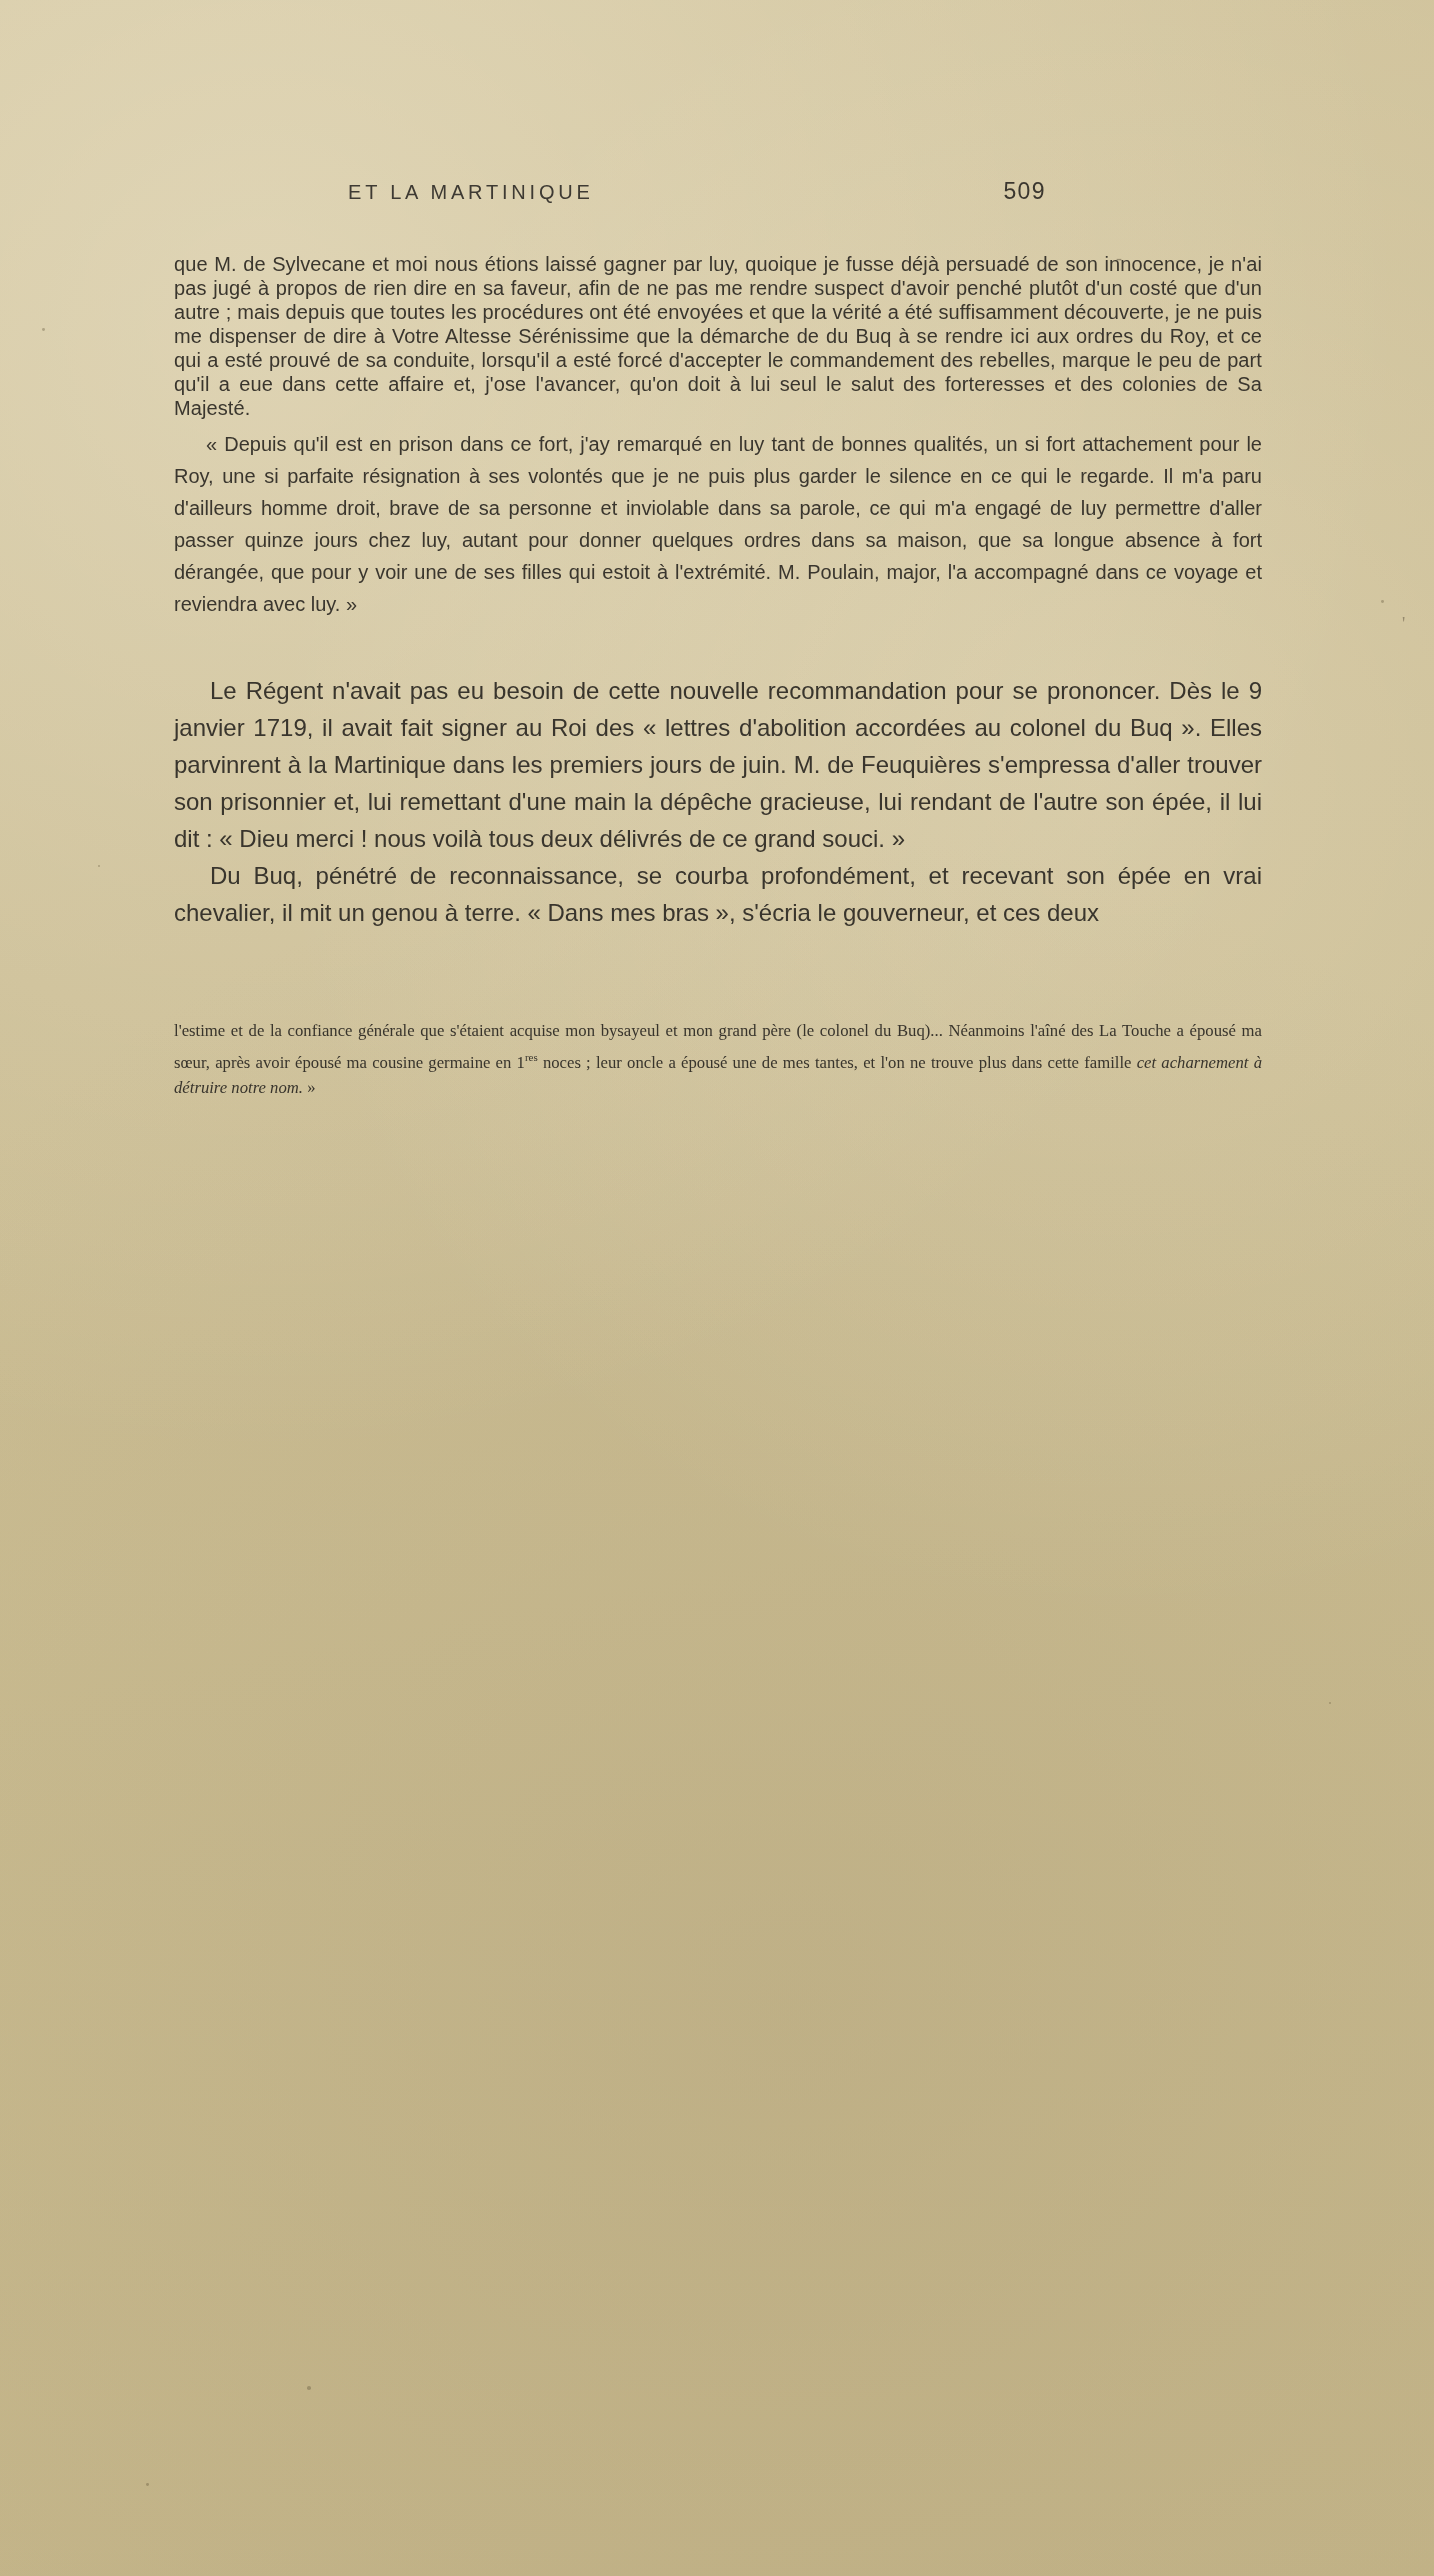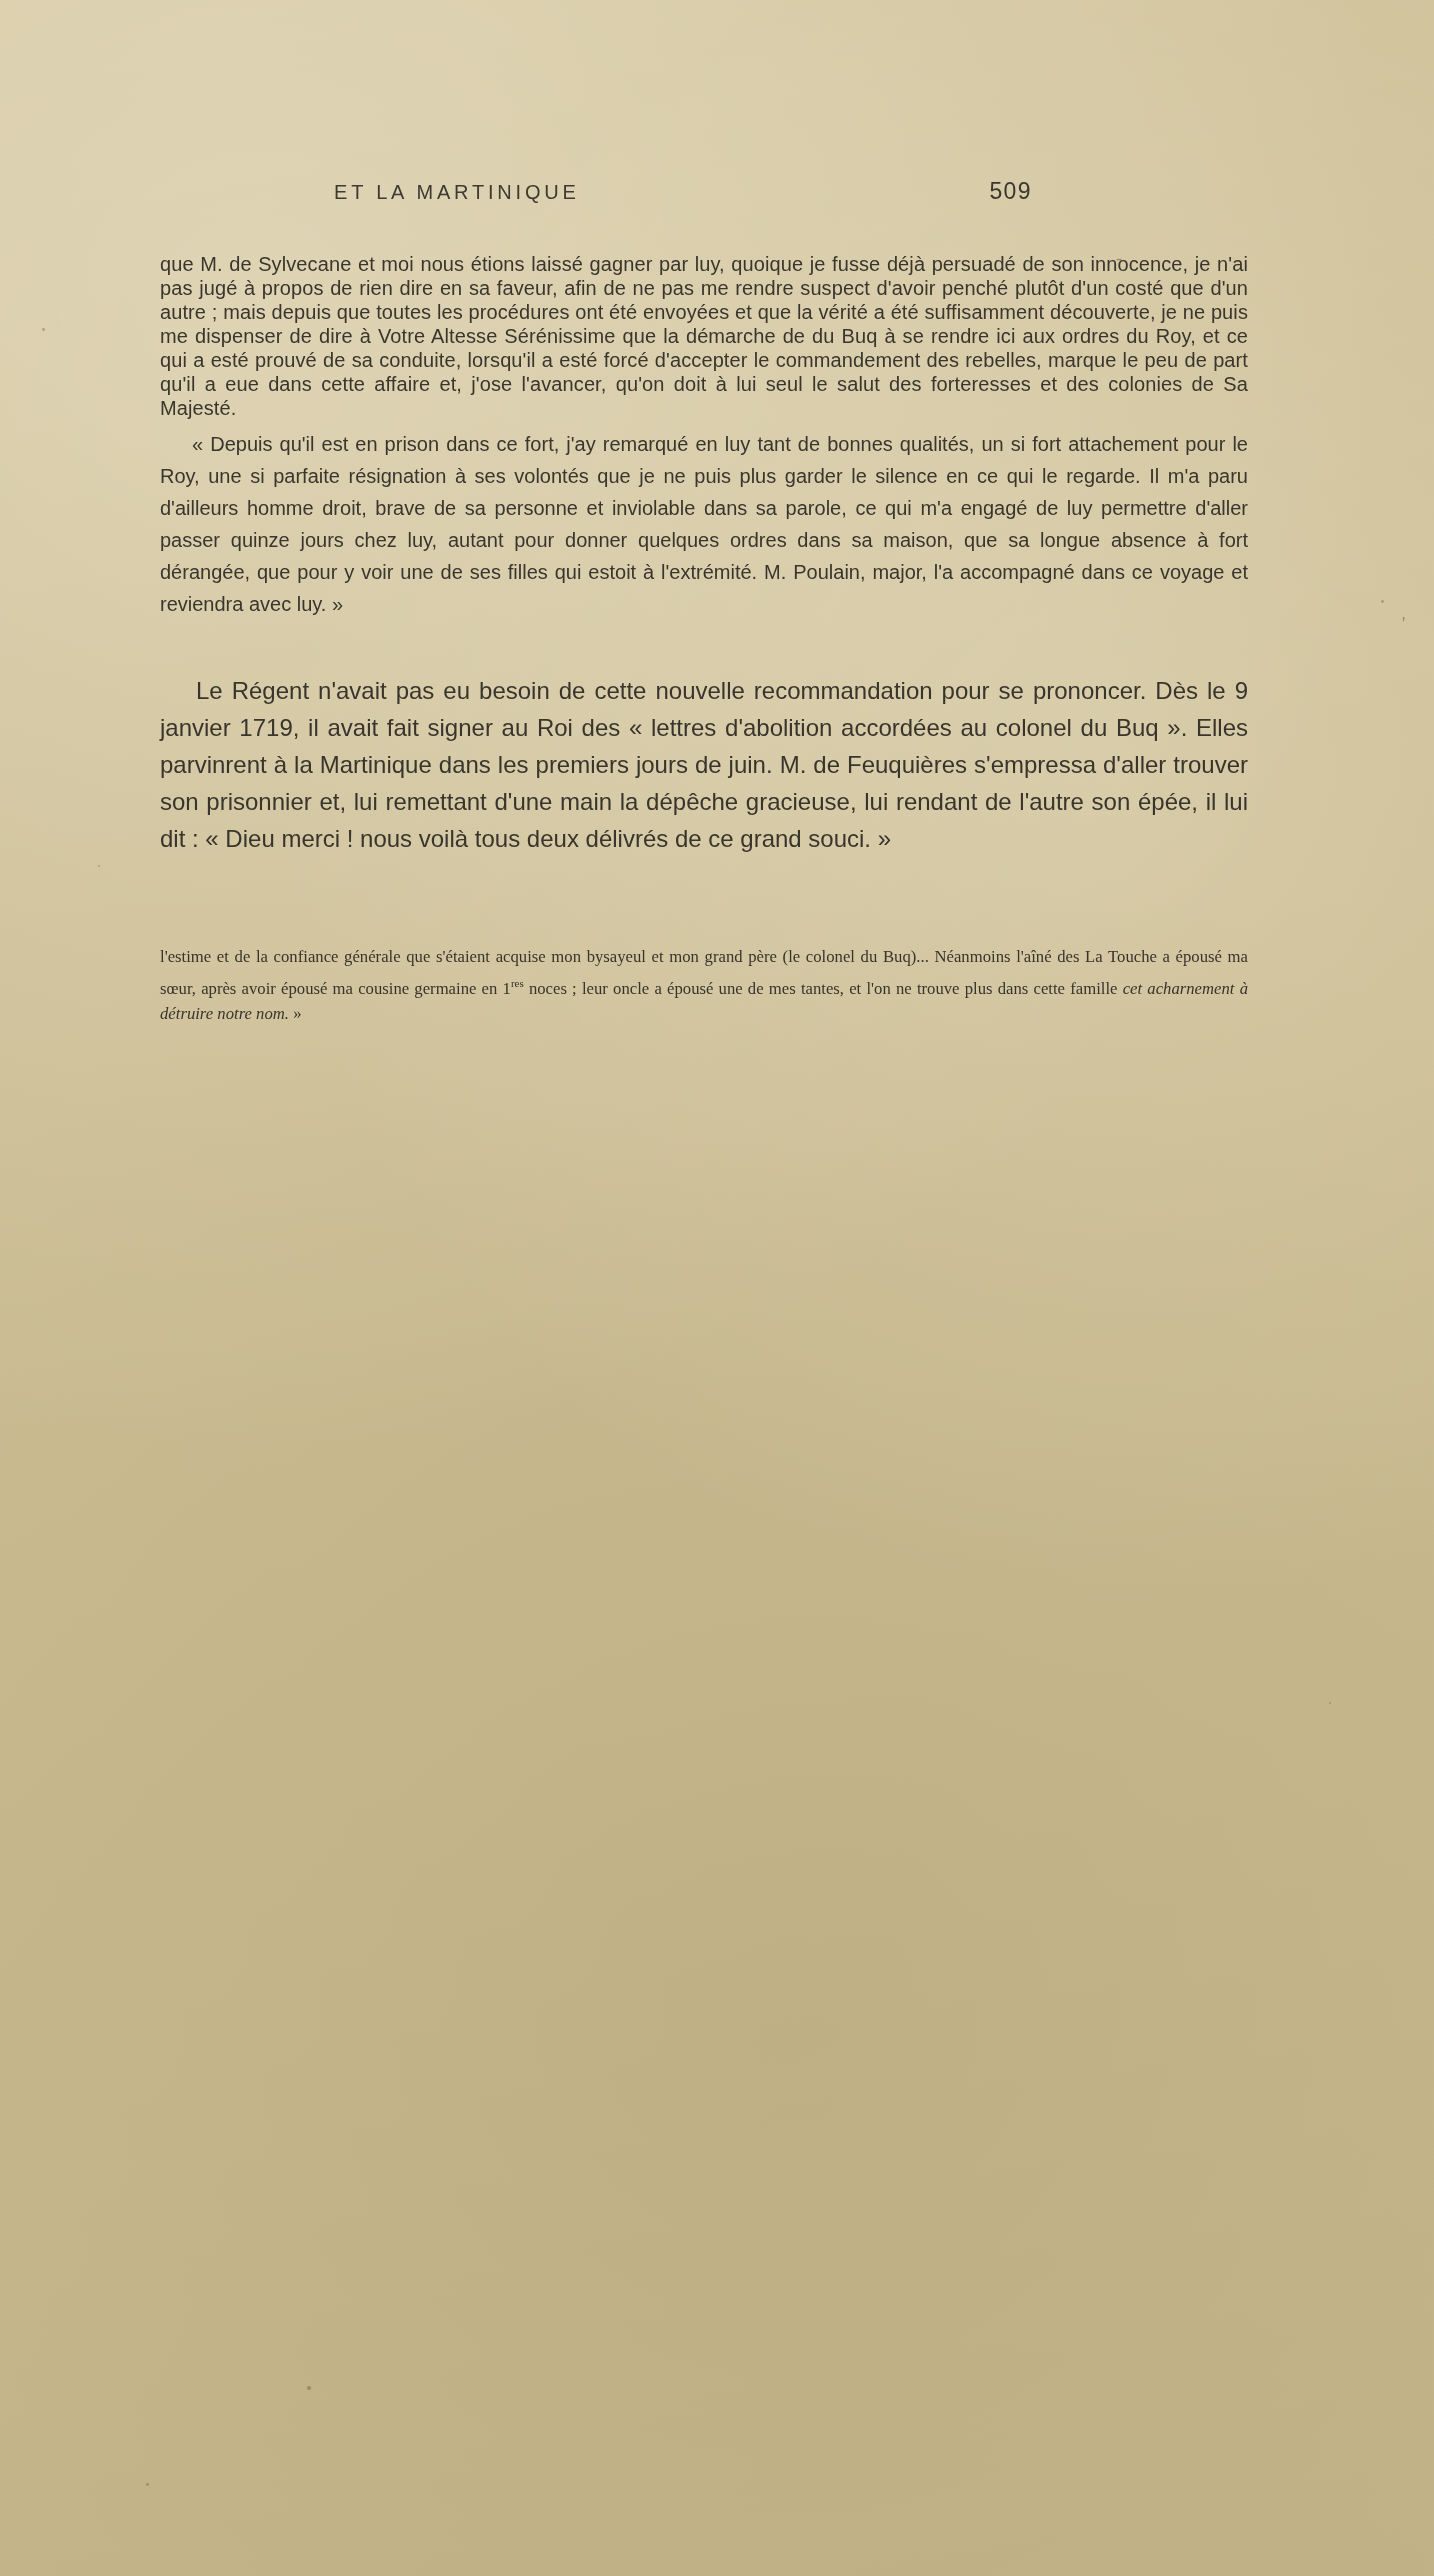--- a/index.html
+++ b/index.html
@@ -27,21 +27,21 @@
   }
   
   .speckle {
     position: absolute;
     background: rgba(90,78,52,0.35);
     border-radius: 50%;
     pointer-events: none;
   }
   .content {
     position: absolute;
-    left: 160px;
+    left: 174px;
     top: 178px;
     width: 1088px;
   }
   .running-head {
     display: flex;
     justify-content: space-between;
     align-items: baseline;
     width: 698px;
     margin: 0 auto 0 174px;
     padding-bottom: 4.2px;
@@ -143,20 +143,21 @@
       <span class="head-folio">509</span>
     </div>
 
     <div class="body-block">
       <p class="para para-quote-1">que M. de Sylvecane et moi nous étions laissé gagner par luy, quoique je fusse déjà persuadé de son innocence, je n'ai pas jugé à propos de rien dire en sa faveur, afin de ne pas me rendre suspect d'avoir penché plutôt d'un costé que d'un autre ; mais depuis que toutes les procédures ont été envoyées et que la vérité a été suffisamment découverte, je ne puis me dispenser de dire à Votre Altesse Sérénissime que la démarche de du Buq à se rendre ici aux ordres du Roy, et ce qui a esté prouvé de sa conduite, lorsqu'il a esté forcé d'accepter le commandement des rebelles, marque le peu de part qu'il a eue dans cette affaire et, j'ose l'avancer, qu'on doit à lui seul le salut des forteresses et des colonies de Sa Majesté.</p>
       <p class="para para-quote-2">« Depuis qu'il est en prison dans ce fort, j'ay remarqué en luy tant de bonnes qualités, un si fort attachement pour le Roy, une si parfaite résignation à ses volontés que je ne puis plus garder le silence en ce qui le regarde. Il m'a paru d'ailleurs homme droit, brave de sa personne et inviolable dans sa parole, ce qui m'a engagé de luy permettre d'aller passer quinze jours chez luy, autant pour donner quelques ordres dans sa maison, que sa longue absence à fort dérangée, que pour y voir une de ses filles qui estoit à l'extrémité. M. Poulain, major, l'a accompagné dans ce voyage et reviendra avec luy. »</p>
 
       <div class="gap-lg"></div>
 
       <p class="para para-main">Le Régent n'avait pas eu besoin de cette nouvelle recommandation pour se prononcer. Dès le 9 janvier 1719, il avait fait signer au Roi des « lettres d'abolition accordées au colonel du Buq ». Elles parvinrent à la Martinique dans les premiers jours de juin. M. de Feuquières s'empressa d'aller trouver son prisonnier et, lui remettant d'une main la dépêche gracieuse, lui rendant de l'autre son épée, il lui dit : « Dieu merci ! nous voilà tous deux délivrés de ce grand souci. »</p>
+      <p class="para para-main">Du Buq, pénétré de reconnaissance, se courba profondément, et recevant son épée en vrai chevalier, il mit un genou à terre. « Dans mes bras », s'écria le gouverneur, et ces deux</p>
 
       <div class="rule"></div>
 
       <p class="footnote"><span>l'estime et de la confiance générale que s'étaient acquise mon bysayeul et mon grand père (le colonel du Buq)... Néanmoins l'aîné des La Touche a épousé ma sœur, après avoir épousé ma cousine germaine en 1</span><span class="sup">res</span><span> noces ; leur oncle a épousé une de mes tantes, et l'on ne trouve plus dans cette famille </span><span class="bold-ital">cet acharnement à détruire notre nom.</span><span> »</span></p>
     </div>
   </div>
 </div>
 
 
 </body></html>

